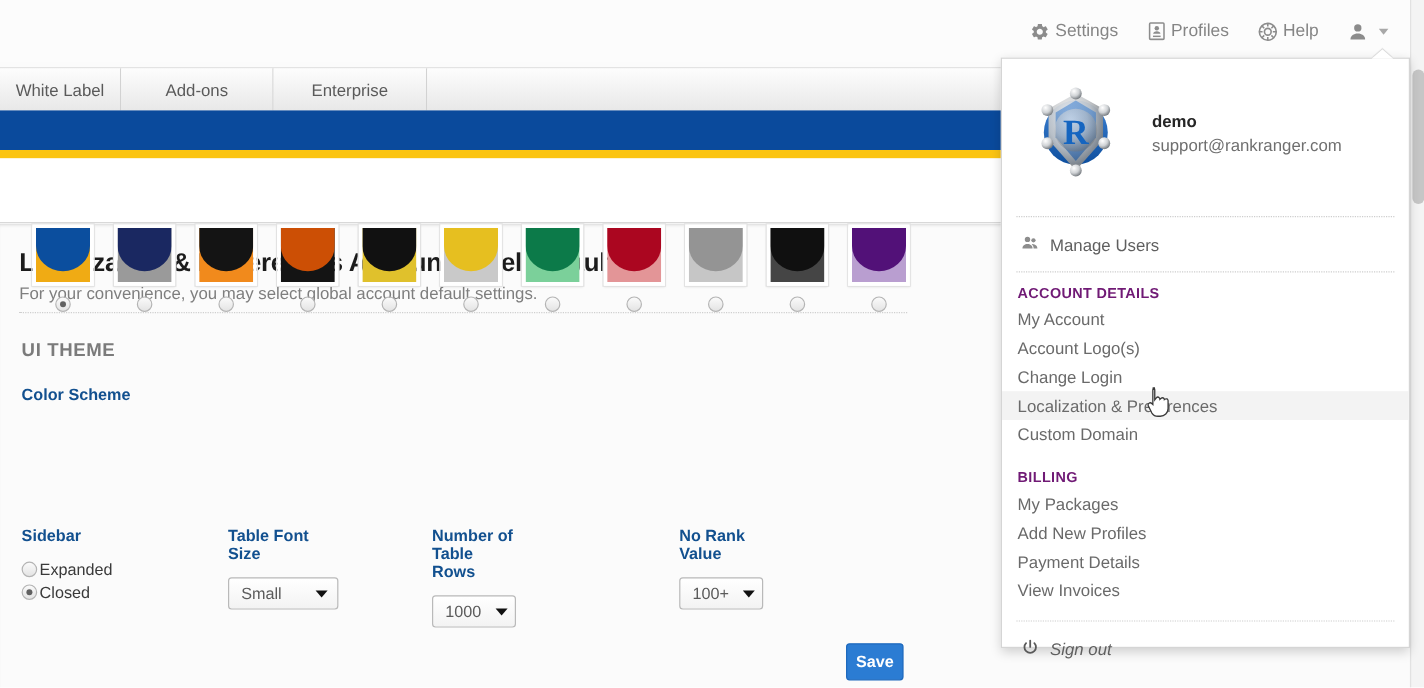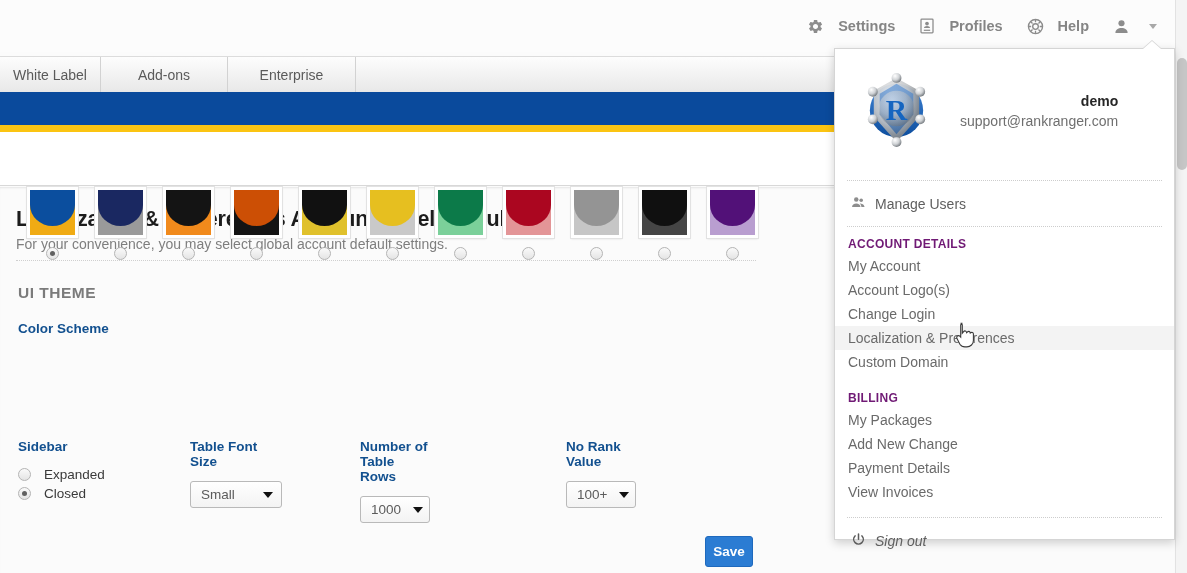--- a/index.html
+++ b/index.html
@@ -16,23 +16,23 @@
   }
 
   
   .top-header {
     position: absolute; top: 0; left: 0; width: 1175px; height: 52px;
     background: #fcfcfc;
     display: flex; align-items: center; justify-content: flex-end;
     padding-right: 18px;
   }
   .hdr-item {
-    display: flex; align-items: center; gap: 14px;
+    display: flex; align-items: center; gap: 4px;
     color: #858585; font-size: 14.5px;
-    margin-left: 24px; cursor: pointer; white-space: nowrap; font-weight: bold;
+    margin-left: 24px; cursor: pointer; white-space: nowrap;
   }
   .hdr-item .ico { display: inline-flex; align-items: center; }
   .hdr-item svg { display: block; }
   .caret-sm {
     width: 0; height: 0; border-left: 4px solid transparent;
     border-right: 4px solid transparent; border-top: 5px solid #a8a8a8;
     margin-left: 5px;
   }
 
   
@@ -129,21 +129,21 @@
   }
   .radio.checked::after {
     content: ""; width: 5px; height: 5px; border-radius: 50%;
     background: #616161;
   }
 
   
   .fgroup { position: absolute; }
   .fgroup .field-label { display: block; margin-bottom: 0; }
   .radio-line {
-    display: flex; align-items: center; gap: 13px;
+    display: flex; align-items: center; gap: 2px;
     font-size: 13.5px; color: #3a3a3a; margin-top: 4px; cursor: pointer;
   }
   .radio-line .radio { margin-top: 0; }
   .sel {
     margin-top: 12px;
     height: 27px;
     background: linear-gradient(to bottom, #ffffff 0%, #f3f3f3 100%);
     border: 1px solid #b9b9b9;
     border-radius: 3px;
     display: flex; align-items: center; justify-content: space-between;
@@ -194,21 +194,21 @@
     z-index: 41;
     filter: drop-shadow(0 -1px 0 #d5d5d5);
   }
   .dd-profile {
     display: flex; align-items: flex-start;
     padding: 20px 18px 18px 22px; gap: 24px; height: 131px;
   }
   .logo {
     width: 79px; height: 79px; position: relative; flex: none;
   }
-  .dd-user { padding-top: 24px; text-align: right; }
+  .dd-user { padding-top: 24px; }
   .dd-name { font-size: 14px; font-weight: bold; color: #262626; }
   .dd-mail { font-size: 14px; color: #6f6f6f; margin-top: 4px; }
 
   .dd-sep { border-top: 1px dotted #cdcdcd; margin: 0 12px; }
 
   .dd-row {
     display: flex; align-items: center; gap: 9px;
     padding: 0 0 0 16px; height: 30px;
     font-size: 14px; color: #5f5f5f; cursor: pointer;
   }
@@ -492,21 +492,21 @@
         <div class="dd-link">Change Login</div>
         <div class="dd-link active">Localization &amp; Preferences</div>
         <div class="dd-link">Custom Domain</div>
       </div>
 
     <div class="dd-gap-sm"></div>
 
     <div class="dd-section-title">BILLING</div>
     <div id="billing-links">
         <div class="dd-link">My Packages</div>
-        <div class="dd-link">Add New Change</div>
+        <div class="dd-link">Add New Profiles</div>
         <div class="dd-link">Payment Details</div>
         <div class="dd-link">View Invoices</div>
       </div>
 
     <div class="dd-sep" style="margin-top:13px;"></div>
 
     <div class="dd-row" style="margin-top:8px;font-style:italic;">
       <span>
         <svg width="15" height="15" viewBox="0 0 20 20" fill="none" stroke="#5a5a5a" stroke-width="2" stroke-linecap="round">
           <path d="M10 2.5v7"></path>

